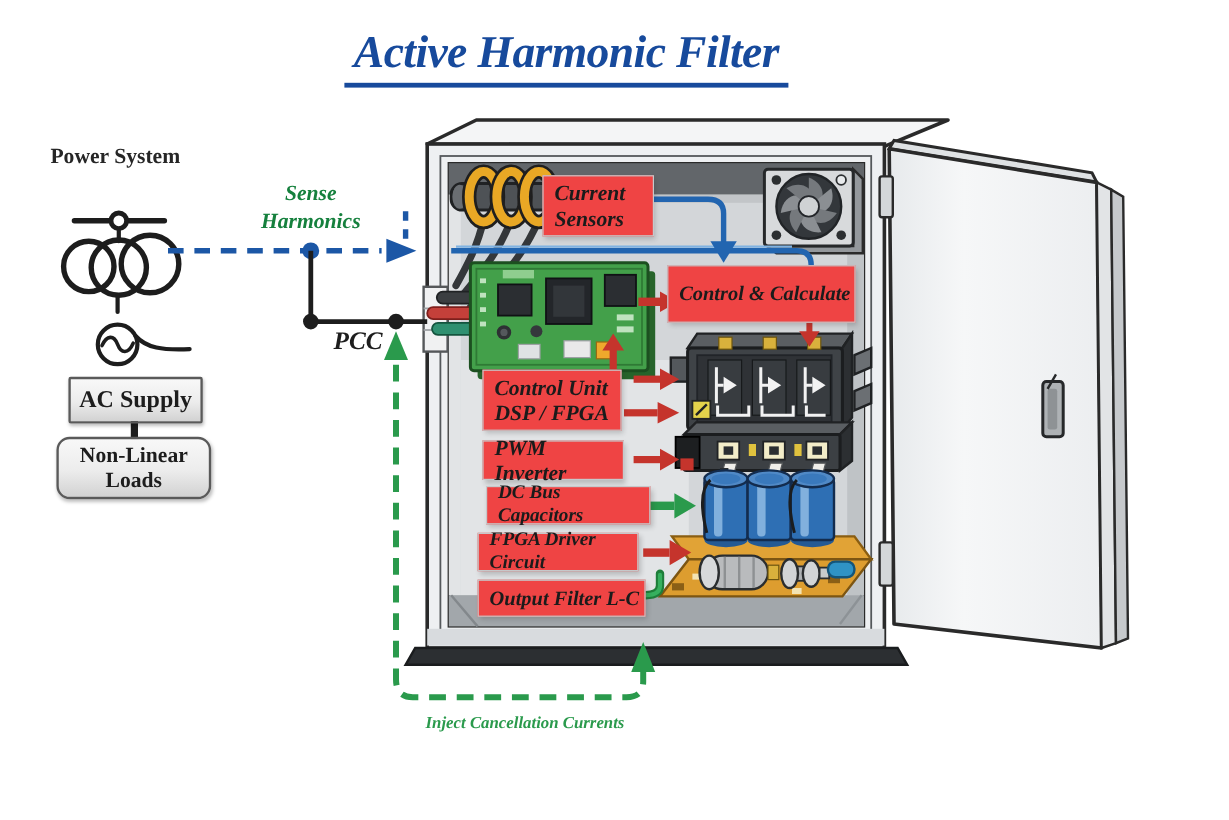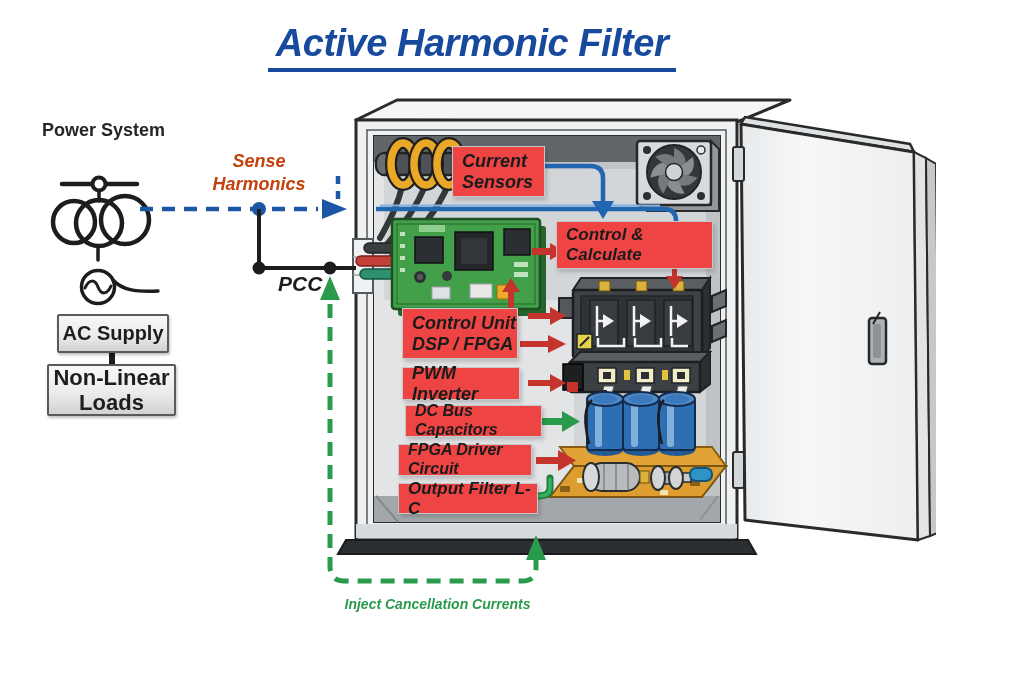--- a/index.html
+++ b/index.html
@@ -1,25 +1,25 @@
 <!DOCTYPE html>
 <html><head>
 <meta charset="utf-8">
 <style>
   html,body{margin:0;padding:0;background:#ffffff;}
-  #stage{position:relative;width:936px;height:683px;background:#ffffff;overflow:hidden;
-         font-family:Liberation Sans, sans-serif;}
+  #stage{position:relative;width:1024px;height:683px;background:#ffffff;overflow:hidden;
+         font-family:Liberation Serif, serif;}
   #art{position:absolute;left:0;top:0;z-index:1;}
   .txt{position:absolute;z-index:3;}
   #title-wrap{left:252px;top:22px;width:440px;text-align:center;}
   #title-text{display:inline-block;font-size:38px;font-weight:bold;font-style:italic;
               color:#174a9c;letter-spacing:-0.5px;border-bottom:4px solid #174a9c;
               padding:0 8px 3px 8px;}
   .plain{font-weight:bold;color:#262626;}
-  .blue-note{color:#c2410c;font-weight:bold;font-style:italic;text-align:center;line-height:1.25;}
+  .blue-note{color:#15803d;font-weight:bold;font-style:italic;text-align:center;line-height:1.25;}
   .green-note{color:#2a9a4c;font-weight:bold;font-style:italic;text-align:center;}
   .sysbox{position:absolute;z-index:3;display:flex;flex-direction:column;justify-content:center;
           align-items:center;text-align:left;font-weight:bold;color:#1d1d1d;
           background:linear-gradient(#f8f8f8,#ececec 55%,#d2d2d2);
           border:2px solid #5a5a5a;border-radius:2px;box-shadow:1px 2px 3px rgba(0,0,0,.25);
           line-height:1.15;}
   .lbl{position:absolute;z-index:3;display:flex;flex-direction:column;justify-content:center;
        font-weight:bold;font-style:italic;color:#1b1b1b;background:#ef4444;
        border:1px solid #c6c8ca;box-shadow:2px 3px 4px rgba(40,40,40,.22);
        line-height:1.16;padding-left:9px;box-sizing:border-box;}
@@ -322,21 +322,21 @@
     <div>Sense</div>
     <div>Harmonics</div>
   </div>
 
   <div class="txt" style="left:278px;top:272px;font-size:21px;font-weight:bold;font-style:italic;color:#1d1d1d;">PCC</div>
 
   <div class="sysbox" style="left:57px;top:314px;width:108px;height:35px;font-size:20px;">
     <div>AC Supply</div>
   </div>
 
-  <div class="sysbox" style="left:47px;top:364px;width:125px;height:48px;font-size:22px;">
+  <div class="sysbox" style="left:47px;top:364px;width:125px;height:48px;font-size:18px;border-radius:11px;">
     <div>Non-Linear</div>
     <div>Loads</div>
   </div>
 
   <div class="txt green-note" style="left:330px;top:596px;width:215px;font-size:14px;">Inject Cancellation Currents</div>
 
   <div class="lbl" style="left:452px;top:146px;width:93px;height:51px;font-size:18px;">
     <div>Current</div>
     <div>Sensors</div>
   </div>

